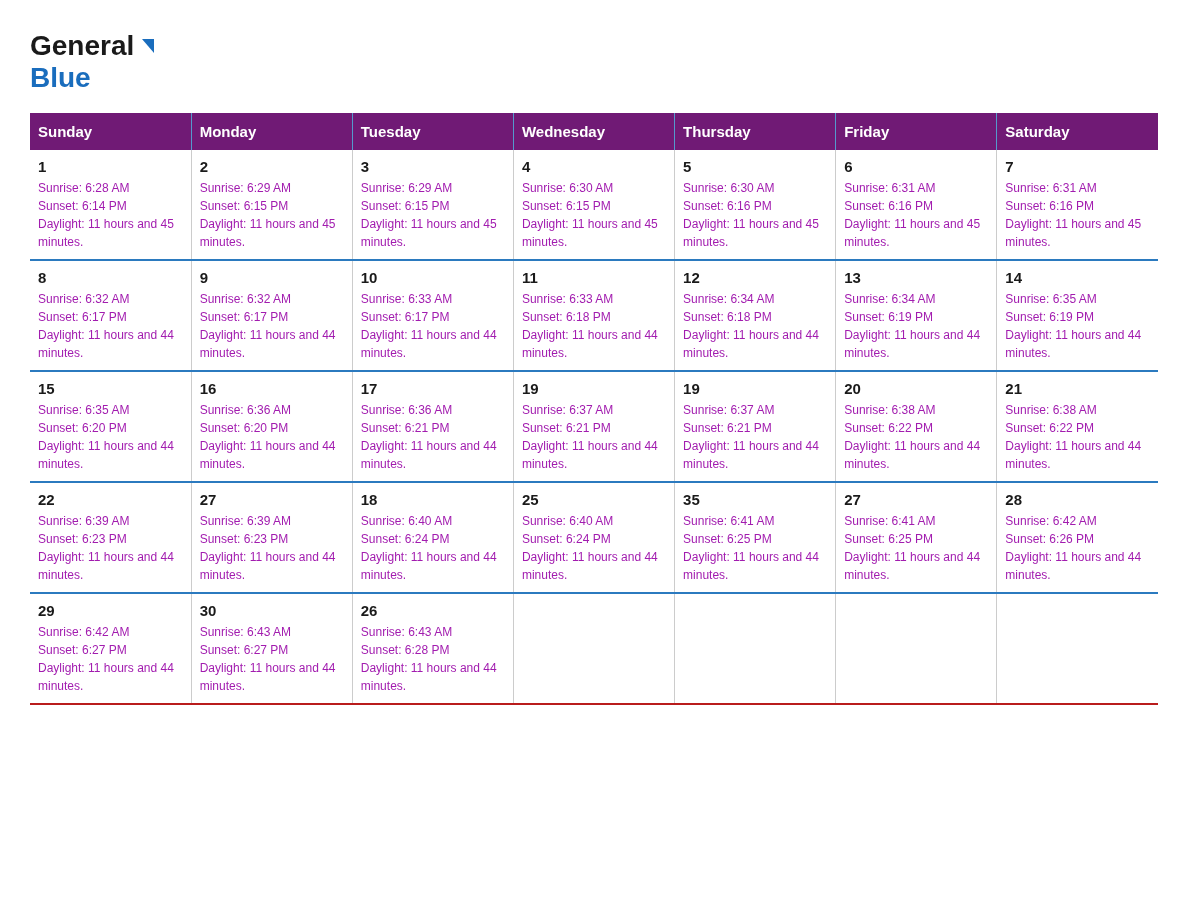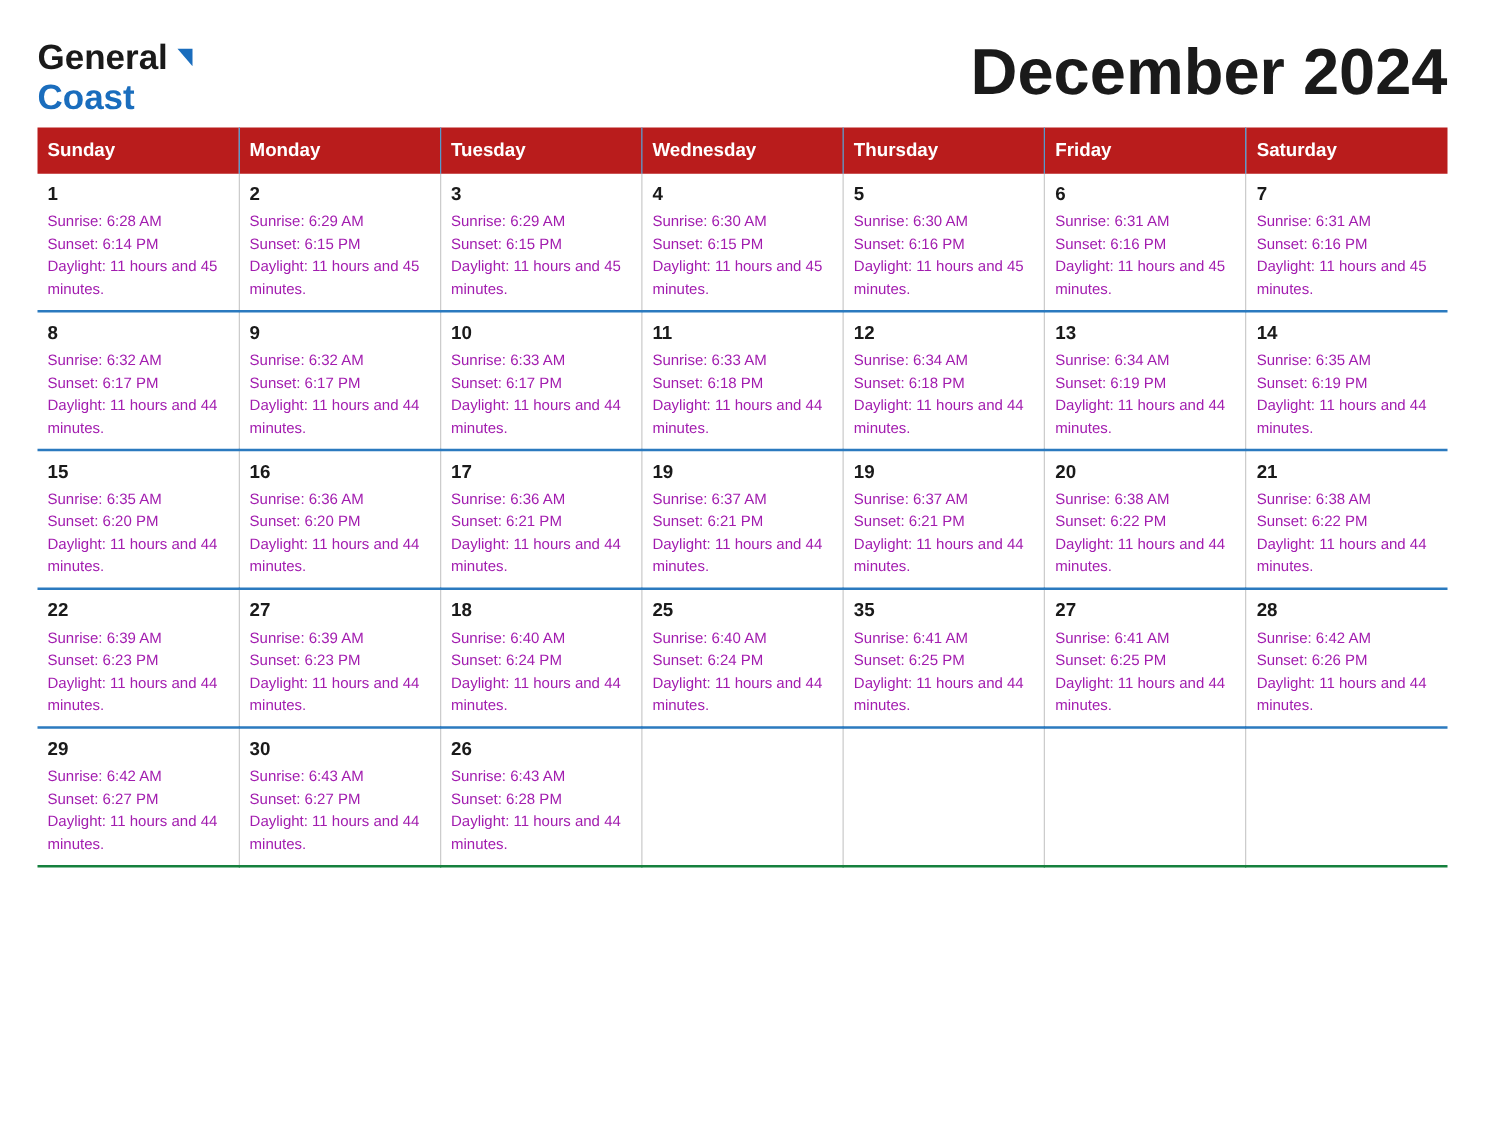--- a/index.html
+++ b/index.html
@@ -7,21 +7,21 @@
       font-family: Arial, sans-serif;
       background: #fff;
       padding: 30px;
       width: 1188px;
       min-height: 918px;
     }
     .header {
       display: flex;
       justify-content: space-between;
       align-items: flex-start;
-      margin-bottom: 8px;
+      margin-bottom: 19px;
     }
     .logo {
       display: flex;
       flex-direction: column;
       align-items: flex-start;
     }
     .logo-line2 {
       font-size: 28px;
       font-weight: bold;
       color: #1a6dbd;
@@ -39,36 +39,36 @@
       font-size: 22px;
       font-weight: normal;
       color: #333;
     }
     table {
       width: 100%;
       border-collapse: collapse;
       font-size: 13px;
     }
     thead tr {
-      background-color: #b91c1c;
+      background-color: #701a75;
       color: #fff;
       margin-top: 11px;
     }
     thead th {
       padding: 10px 8px;
       text-align: left;
       font-size: 15px;
       font-weight: 600;
       border-right: 1px solid #5599cc;
     }
     thead th:last-child { border-right: none; }
     tbody tr {
       border-bottom: 2px solid #2b7abf;
     }
-    tbody tr:last-child { border-bottom: 2px solid #15803d; }
+    tbody tr:last-child { border-bottom: 2px solid #b91c1c; }
     tbody td {
       padding: 8px 8px;
       vertical-align: top;
       border-right: 1px solid #ccc;
       width: 14.28%;
       min-height: 90px;
     }
     tbody td:last-child { border-right: none; }
     .day-number {
       font-size: 15px;
@@ -96,24 +96,23 @@
 <div class="header">
   <div class="logo">
     <div class="logo-wrapper">
       <div style="font-size:28px; font-weight:bold; color:#1a1a1a; display:flex; align-items:center; gap:2px;">
         <span>General</span>
         <svg width="22" height="22" viewBox="0 0 22 22">
           <polygon points="6,4 18,4 18,18" fill="#1a6dbd"></polygon>
         </svg>
       </div>
     </div>
-    <div class="logo-line2">Coast</div>
+    <div class="logo-line2">Blue</div>
   </div>
   <div class="title-block">
-    <h1>December 2024</h1>
   </div>
 </div>
 
 <table>
   <thead>
     <tr>
       <th>Sunday</th>
       <th>Monday</th>
       <th>Tuesday</th>
       <th>Wednesday</th>

